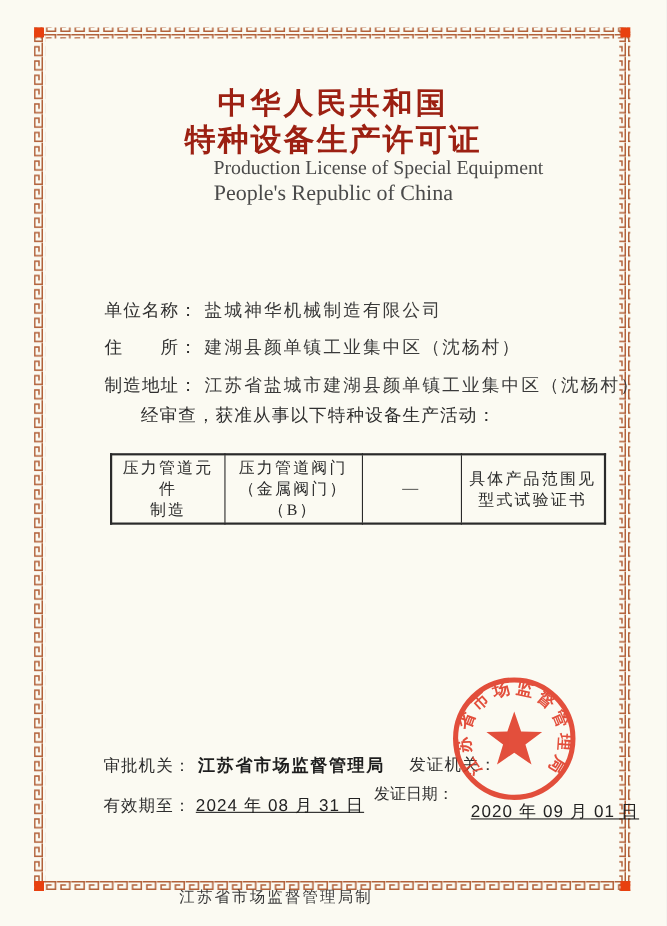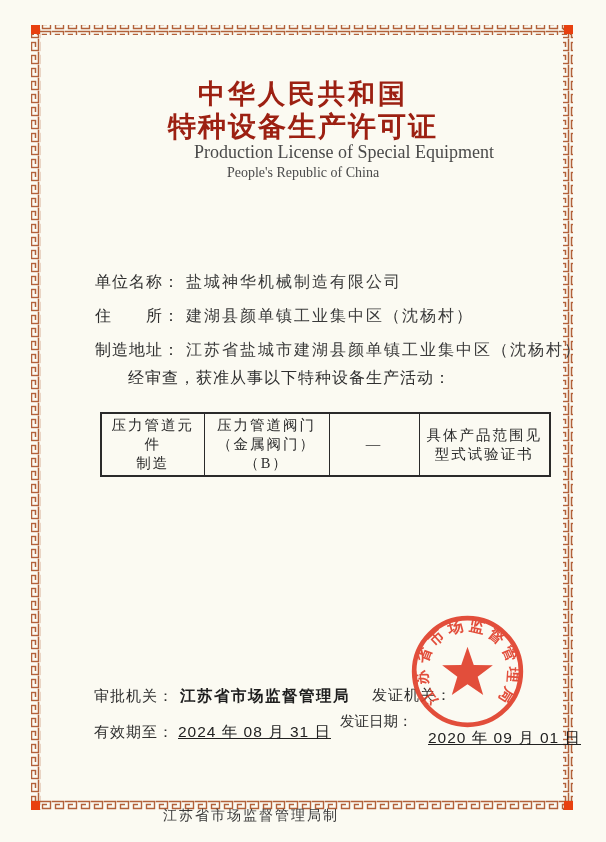--- a/index.html
+++ b/index.html
@@ -8,21 +8,21 @@
         margin:0 auto;color:#2f2f2f;}
   .abs{position:absolute;}
   .frame-svg{left:0;top:0;pointer-events:none;z-index:0;}
 
   
   .title-cn1{left:0;top:76px;width:606px;text-align:center;font-size:27px;font-weight:bold;
              letter-spacing:3px;color:#9c2012;font-family:"Liberation Serif","DejaVu Serif",serif;}
   .title-cn2{left:0;top:108px;width:606px;text-align:center;font-size:28px;font-weight:bold;
              letter-spacing:2px;color:#9c2012;}
   .title-en1{left:0;top:142px;width:606px;text-align:center;font-size:18px;color:#4a4a4a;padding-left:41px;}
-  .title-en2{left:0;top:165px;width:606px;text-align:center;font-size:14px;color:#4a4a4a;}
+  .title-en2{left:0;top:165px;width:606px;text-align:center;font-size:20px;color:#4a4a4a;}
 
   
   .serial{left:385px;top:230px;font-size:15px;letter-spacing:.5px;}
   .serial .num{font-family:"Liberation Serif","DejaVu Serif",serif;}
 
   
   .info-row{left:95px;font-size:16px;white-space:nowrap;}
   .info-row .lbl{letter-spacing:1px;}
   .info-row .val{margin-left:6px;letter-spacing:2px;color:#3a3a3a;}
   .row1{top:272px;} .row2{top:306px;} .row3{top:340px;}

